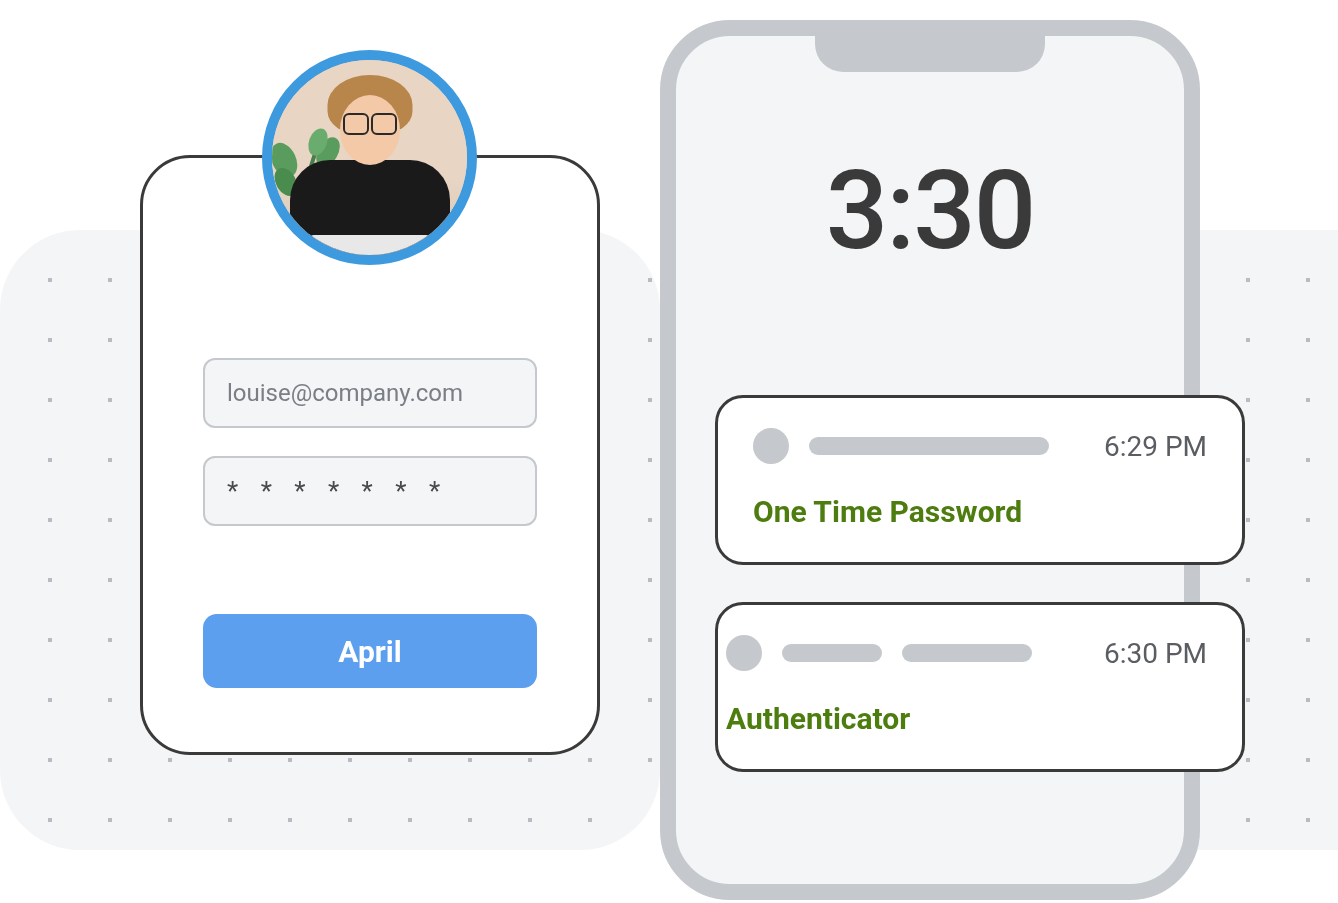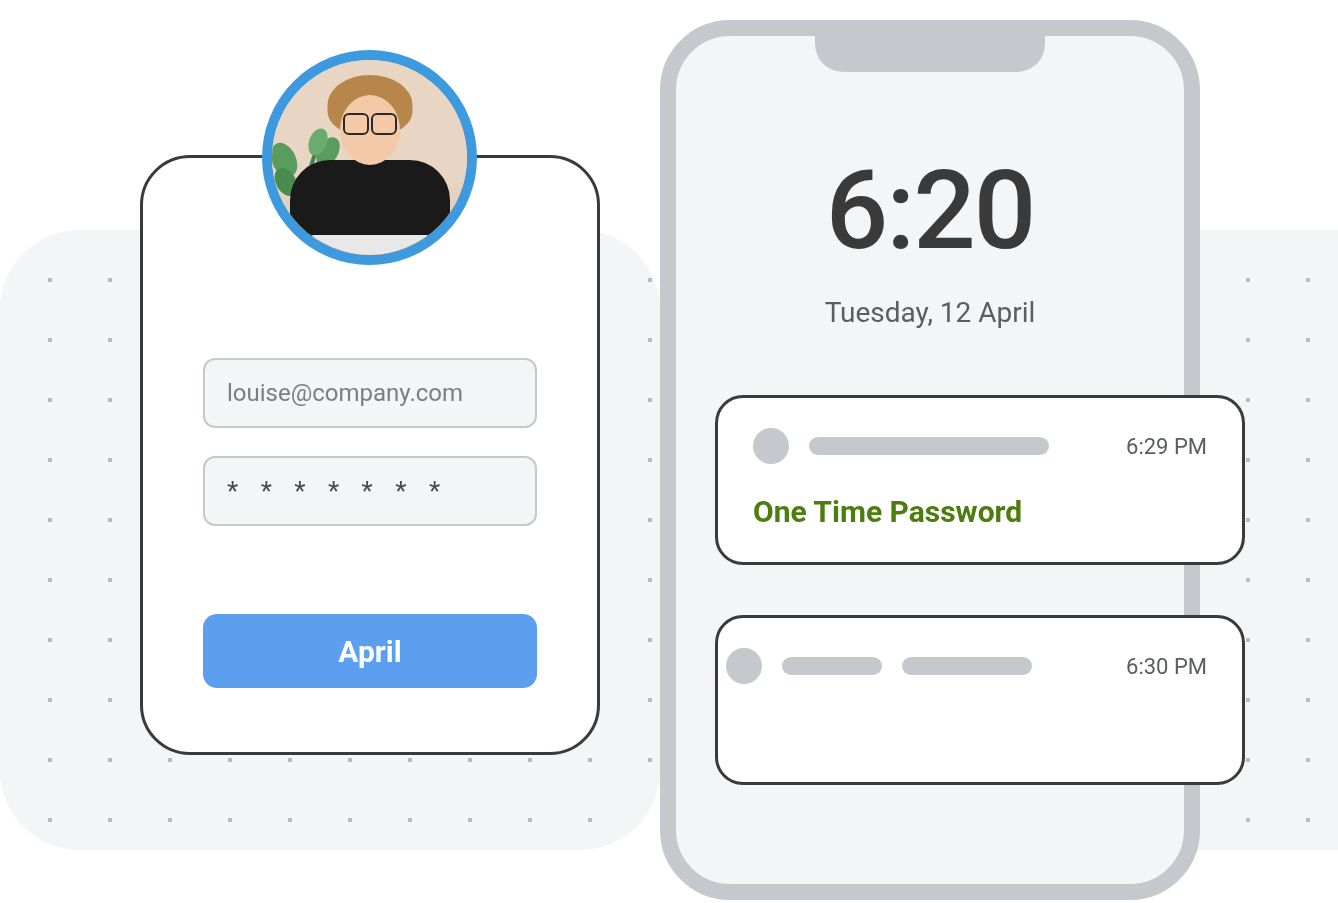--- a/index.html
+++ b/index.html
@@ -229,21 +229,21 @@
       background: #fff;
       border: 3px solid #3a3a3a;
       border-radius: 28px;
       z-index: 30;
       padding: 30px 35px;
     }
     .notification-1 {
       top: 395px;
     }
     .notification-2 {
-      top: 615px;
+      top: 602px;
       padding-left: 8px;
     }
     .notification-header {
       display: flex;
       align-items: center;
       justify-content: space-between;
       margin-bottom: 30px;
     }
     .notification-left {
       display: flex;
@@ -255,21 +255,21 @@
       height: 36px;
       background: #c5c8cc;
       border-radius: 50%;
     }
     .notification-bar {
       height: 18px;
       background: #c5c8cc;
       border-radius: 10px;
     }
     .notification-time {
-      font-size: 22px;
+      font-size: 28px;
       color: #5a5e63;
     }
     .notification-title {
       font-size: 30px;
       font-weight: 700;
       color: #4d7c0f;
     }
   </style>
 </head>
 <body>
@@ -297,22 +297,21 @@
 </div>
 
 <div class="login-card">
   <input type="text" class="input-field" value="louise@company.com" style="">
   <input type="text" class="input-field password-field" value="* * * * * * *" style="">
   <button class="login-button">April</button>
 </div>
 
 <div class="phone">
   <div class="phone-notch"></div>
-  <div class="phone-time">6:20</div>
-  <div class="phone-date">Tuesday, 12 April</div>
+  <div class="phone-time">3:30</div>
 </div>
 
 <div class="notification notification-1">
   <div class="notification-header">
     <div class="notification-left">
       <div class="notification-icon"></div>
       <div class="notification-bar" style="width:240px"></div>
     </div>
     <div class="notification-time">6:29 PM</div>
   </div>
@@ -321,13 +320,14 @@
 
 <div class="notification notification-2">
   <div class="notification-header">
     <div class="notification-left">
       <div class="notification-icon"></div>
       <div class="notification-bar" style="width:100px"></div>
       <div class="notification-bar" style="width:130px"></div>
     </div>
     <div class="notification-time">6:30 PM</div>
   </div>
+  <div class="notification-title">Authenticator</div>
 </div>
 
 </body></html>

